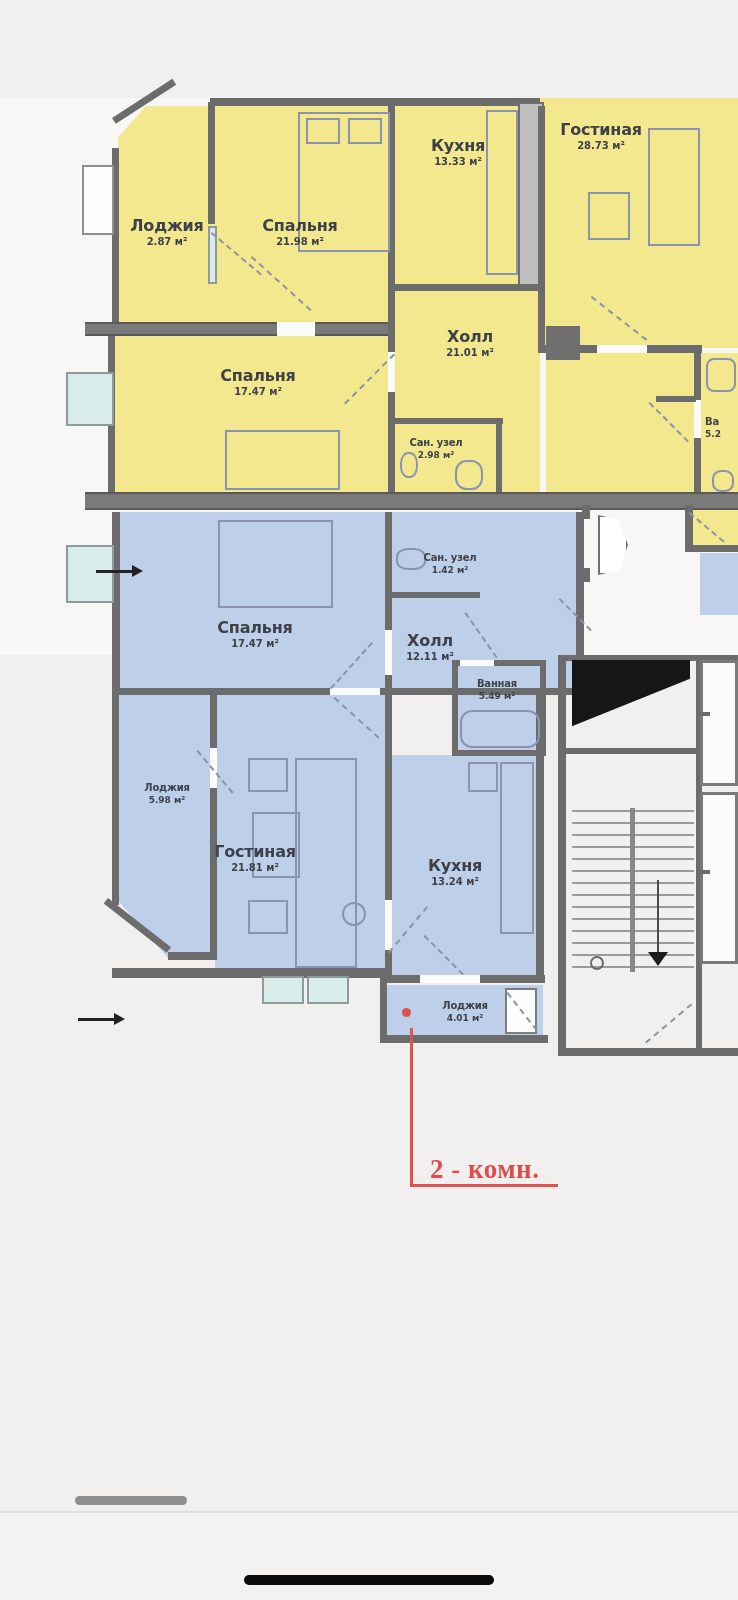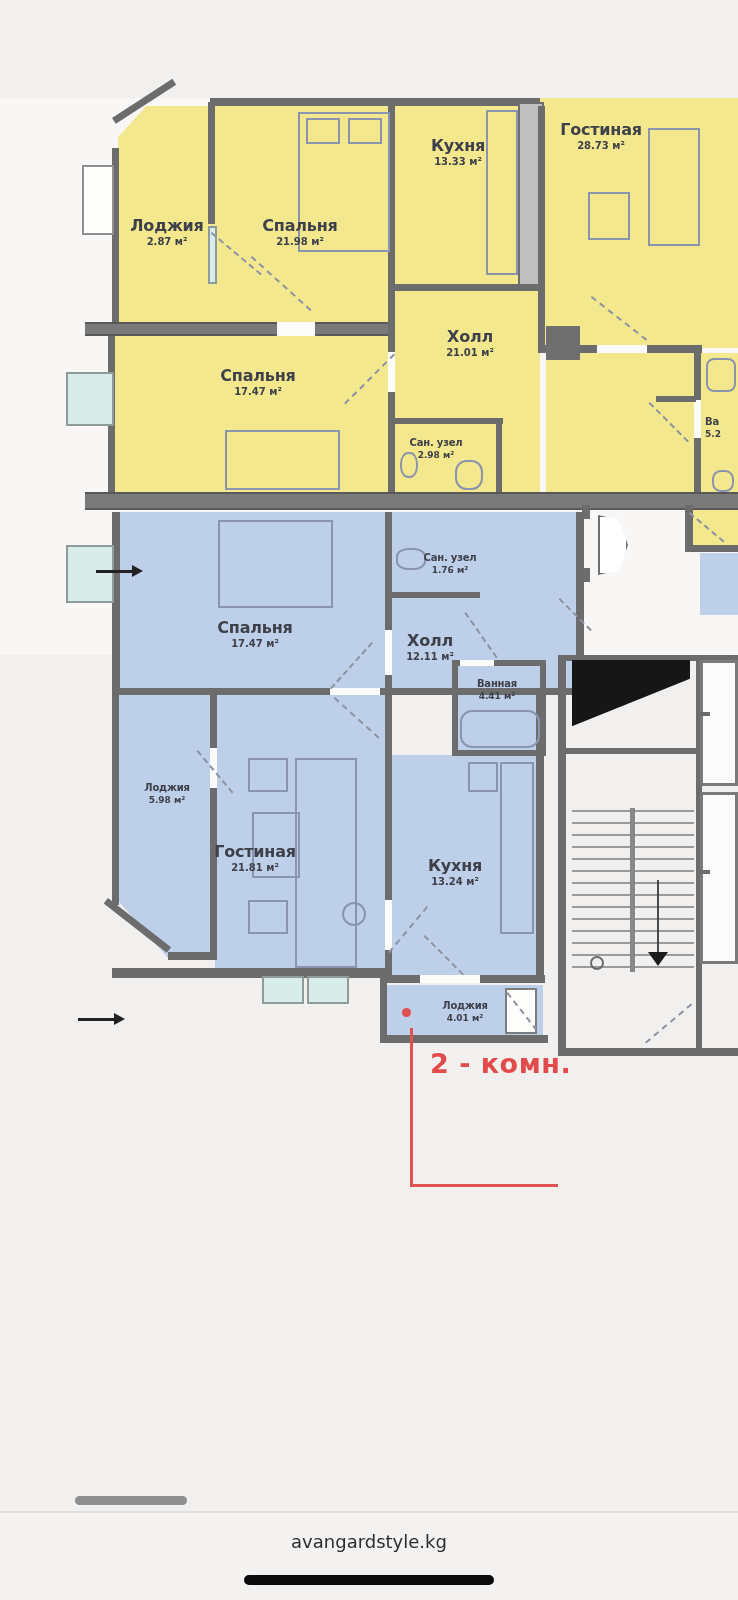--- a/index.html
+++ b/index.html
@@ -221,29 +221,29 @@
     <span class="nm">Ва</span>
     <span class="ar">5.2</span>
   </div>
 
   <div class="lbl" style="left:200px;top:618px;">
     <span class="nm">Спальня</span>
     <span class="ar">17.47 м²</span>
   </div>
   <div class="lbl sm" style="left:405px;top:552px;width:90px;">
     <span class="nm">Сан. узел</span>
-    <span class="ar">1.76 м²</span>
+    <span class="ar">1.42 м²</span>
   </div>
   <div class="lbl" style="left:375px;top:631px;">
     <span class="nm">Холл</span>
     <span class="ar">12.11 м²</span>
   </div>
   <div class="lbl sm" style="left:442px;top:678px;">
     <span class="nm">Ванная</span>
-    <span class="ar">4.41 м²</span>
+    <span class="ar">5.49 м²</span>
   </div>
   <div class="lbl sm" style="left:112px;top:782px;">
     <span class="nm">Лоджия</span>
     <span class="ar">5.98 м²</span>
   </div>
   <div class="lbl" style="left:200px;top:842px;">
     <span class="nm">Гостиная</span>
     <span class="ar">21.81 м²</span>
   </div>
   <div class="lbl" style="left:400px;top:856px;">
@@ -251,22 +251,21 @@
     <span class="ar">13.24 м²</span>
   </div>
   <div class="lbl sm" style="left:410px;top:1000px;">
     <span class="nm">Лоджия</span>
     <span class="ar">4.01 м²</span>
   </div>
 
   <div class="abs" style="left:402px;top:1008px;width:9px;height:9px;border-radius:50%;background:#e05050;"></div>
   <div class="redline" style="left:410px;top:1028px;width:3px;height:158px;"></div>
   <div class="redline" style="left:410px;top:1184px;width:148px;height:3px;"></div>
-  <div class="abs red" style="left:430px;top:1048px;font-size:27px;letter-spacing:.5px;">2 - комн.</div>
+  <div class="abs red" style="left:430px;top:1154px;font-size:27px;letter-spacing:.5px;font-family:Liberation Serif, serif;">2 - комн.</div>
 
 
   <div id="handle"></div>
   <div id="footer-divider"></div>
   <div id="bottombar"></div>
-  <div id="site">avangardstyle.kg</div>
   <div id="homebar"></div>
 
 </div>
 
 </body></html>

